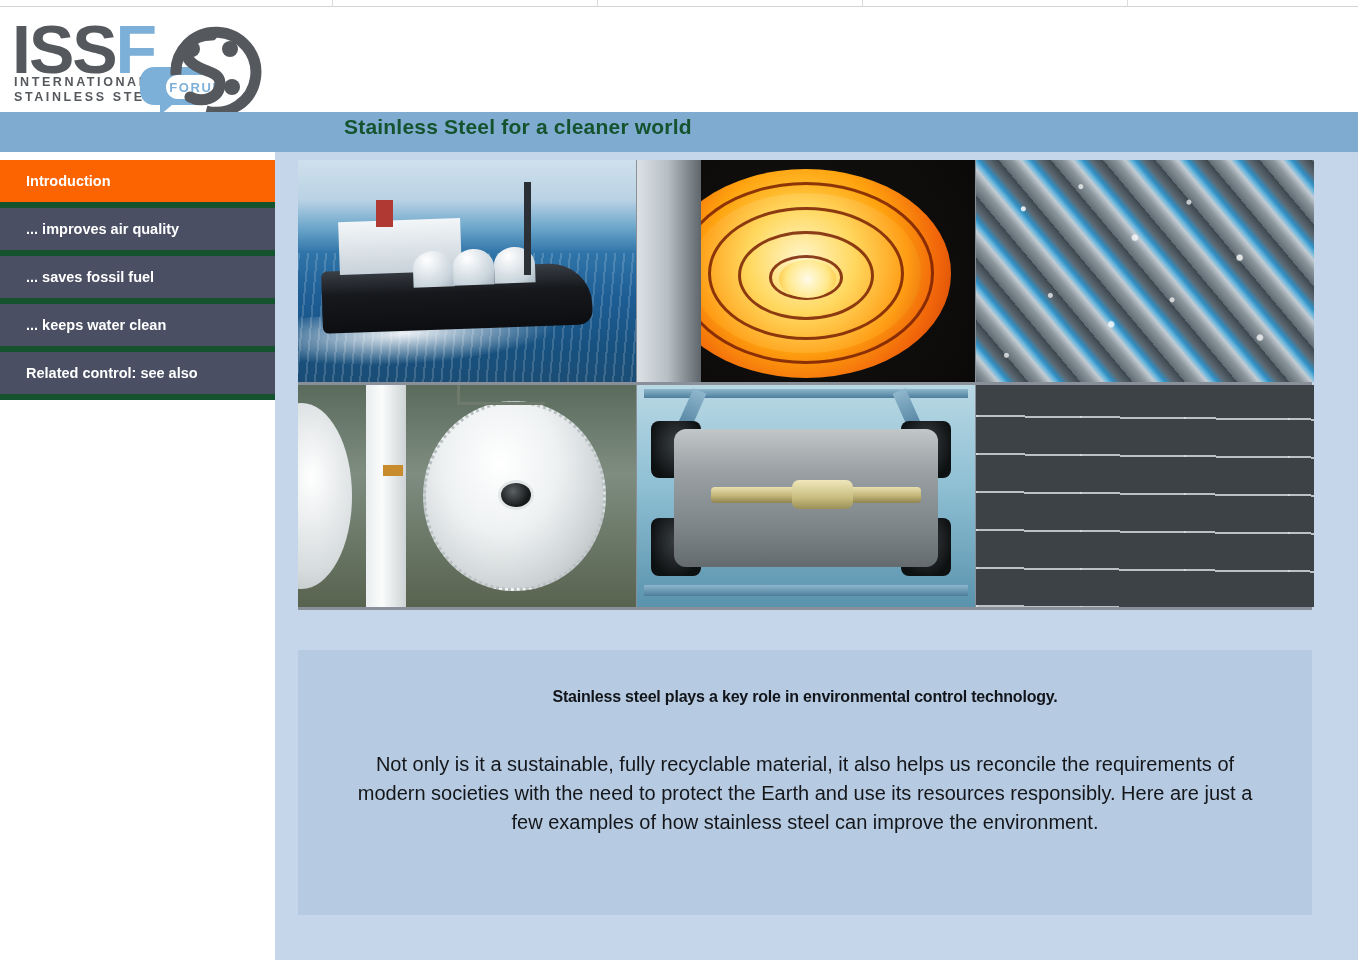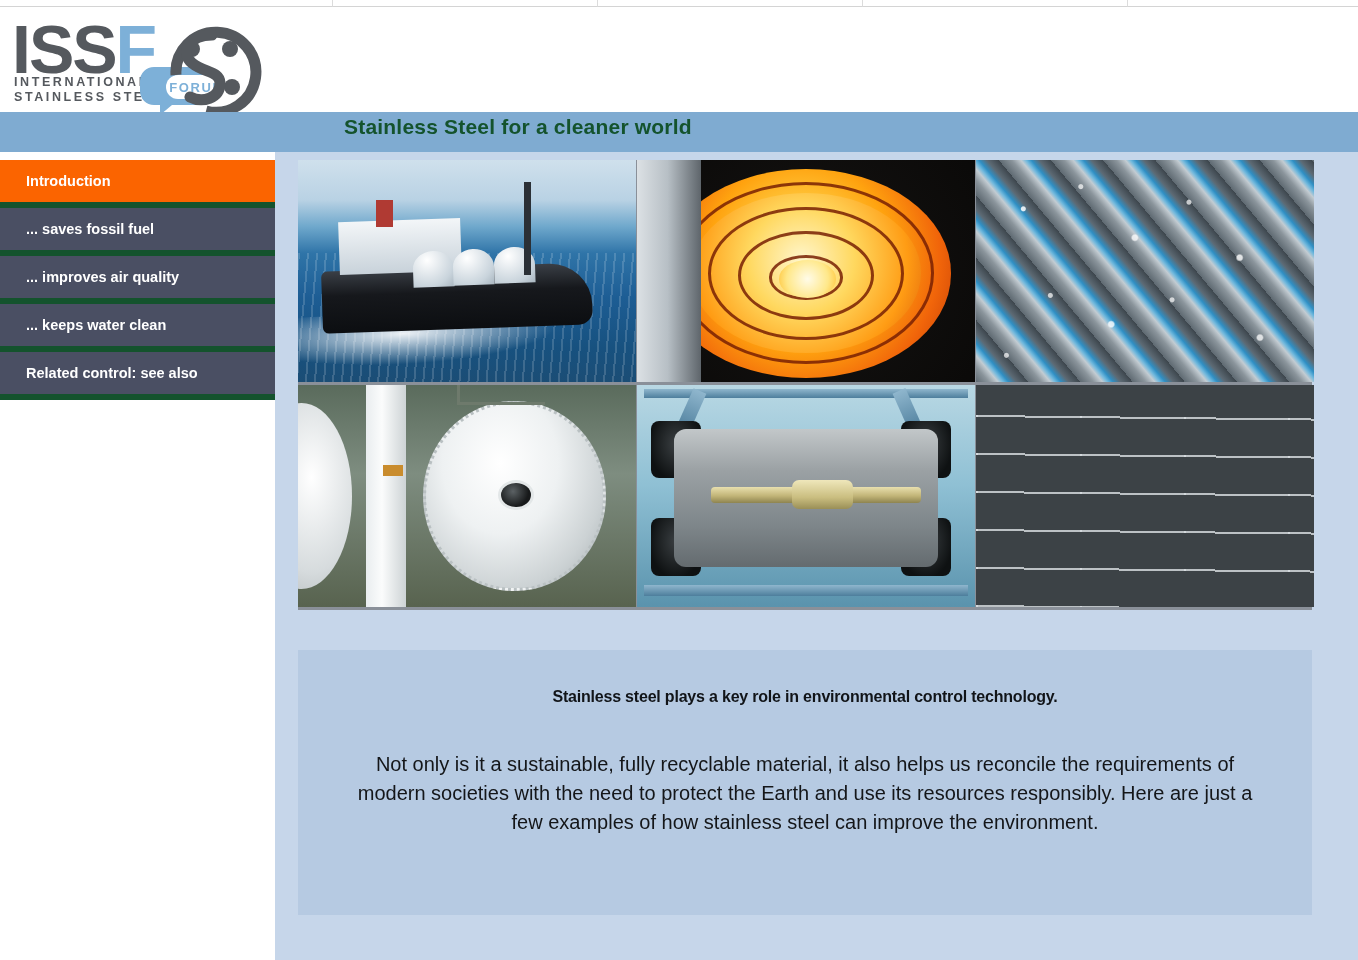--- a/index.html
+++ b/index.html
@@ -451,24 +451,24 @@
       <p class="panel-body">Not only is it a sustainable, fully recyclable material, it also helps us reconcile the requirements of modern societies with the need to protect the Earth and use its resources responsibly. Here are just a few examples of how stainless steel can improve the environment.</p>
     </div>
 
   </div>
 
   <nav class="sidebar">
     <div class="nav-item active level-2">
       <span>Introduction</span>
     </div>
     <div class="nav-item level-2">
+      <span>... improves air quality</span>
+    </div>
+    <div class="nav-item level-2">
       <span>... saves fossil fuel</span>
-    </div>
-    <div class="nav-item level-2">
-      <span>... improves air quality</span>
     </div>
     <div class="nav-item level-2">
       <span>... keeps water clean</span>
     </div>
     <div class="nav-item level-2">
       <span>Related control: see also</span>
     </div>
   </nav>
 
 </div>

